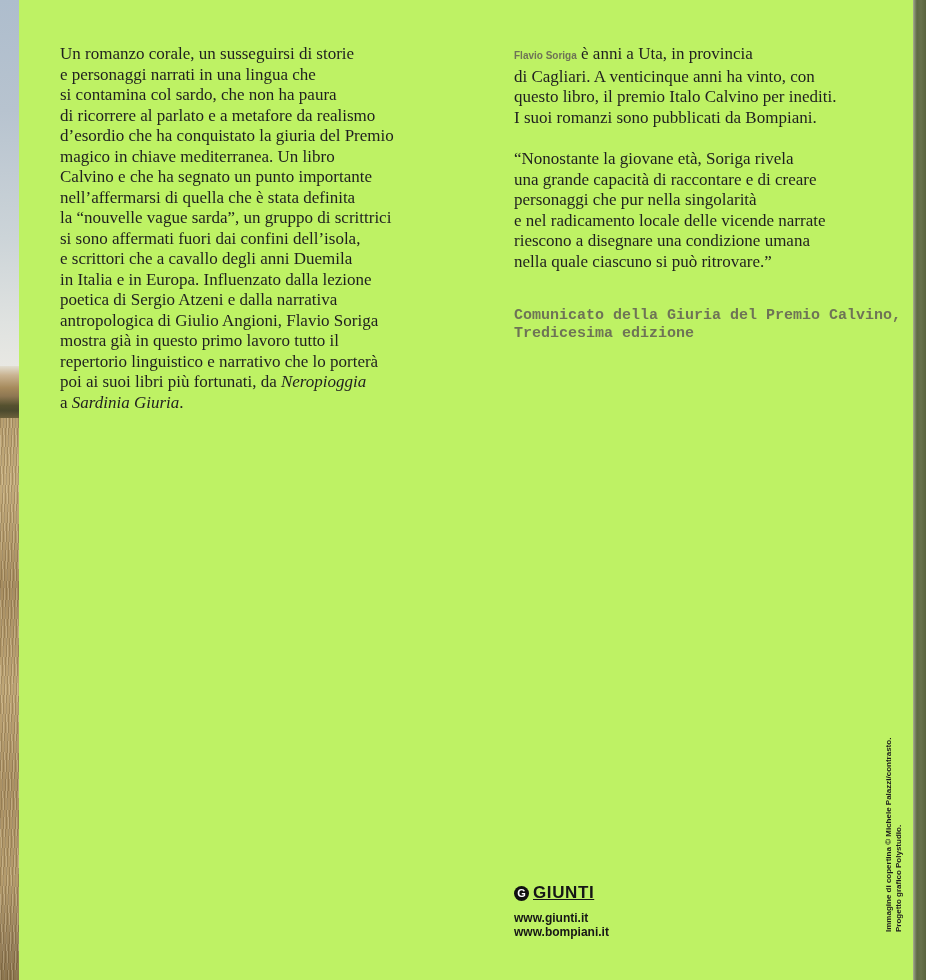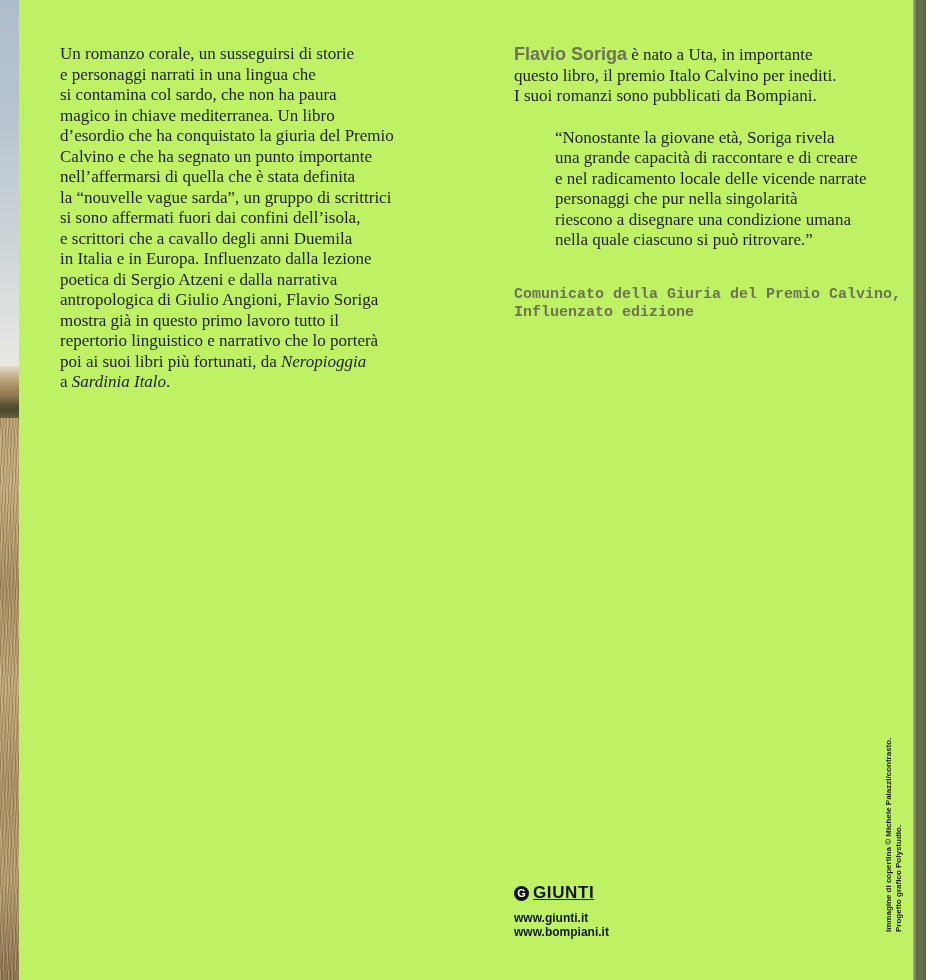--- a/index.html
+++ b/index.html
@@ -23,22 +23,22 @@
   .olive-strip { position:absolute; right:0; top:0; width:13px; height:980px;
     background:linear-gradient(90deg,#a9b08f 0,#7e876a 2px,#5f6a45 4px,#68724c 8px,#5a643e 13px); }
 
   
   .col { position:absolute; color:var(--ink); font-size:17px; line-height:20.5px; }
   .col .line { white-space:nowrap; }
   .col-left  { left:60px;  top:44px; }
   .col-right { left:514px; top:44px; }
   .i { font-style:italic; }
   .accent { font-family:"Liberation Sans", sans-serif; font-weight:bold;
-            color:var(--olive); font-size:18px; }
-  .quote-block { margin-top:21px;margin-left:41px; }
+            color:var(--olive); font-size:10px; }
+  .quote-block { margin-top:21px; }
   .attribution { margin-top:35px; font-family:Liberation Mono, monospace;
     font-weight:bold; color:var(--olive); font-size:15px; line-height:18px; }
   .attribution div { white-space:nowrap; }
 
   
   .footer { position:absolute; left:514px; top:883px; font-family:"Liberation Sans", sans-serif; color:#161616; }
   .logo-row { display:flex; align-items:center; gap:4px; }
   .g-icon { width:15px; height:15px; border-radius:50%; background:#101010; color:#ffffff;
     font-size:11px; font-weight:bold; line-height:15px; text-align:center;
     font-family:"Liberation Sans", sans-serif; }
@@ -60,53 +60,55 @@
     <div class="photo-hill"></div>
     <div class="photo-grass"></div>
   </div>
 
   <div class="olive-strip"></div>
 
   <div class="col col-left">
       <div class="line"><span>Un romanzo corale, un susseguirsi di storie</span></div>
       <div class="line"><span>e personaggi narrati in una lingua che</span></div>
       <div class="line"><span>si contamina col sardo, che non ha paura</span></div>
+      <div class="line"><span>di ricorrere al parlato e a metafore da realismo</span></div>
+      <div class="line"><span>d’esordio che ha conquistato la giuria del Premio</span></div>
       <div class="line"><span>magico in chiave mediterranea. Un libro</span></div>
-      <div class="line"><span>d’esordio che ha conquistato la giuria del Premio</span></div>
       <div class="line"><span>Calvino e che ha segnato un punto importante</span></div>
       <div class="line"><span>nell’affermarsi di quella che è stata definita</span></div>
       <div class="line"><span>la “nouvelle vague sarda”, un gruppo di scrittrici</span></div>
       <div class="line"><span>si sono affermati fuori dai confini dell’isola,</span></div>
       <div class="line"><span>e scrittori che a cavallo degli anni Duemila</span></div>
       <div class="line"><span>in Italia e in Europa. Influenzato dalla lezione</span></div>
       <div class="line"><span>poetica di Sergio Atzeni e dalla narrativa</span></div>
       <div class="line"><span>antropologica di Giulio Angioni, Flavio Soriga</span></div>
       <div class="line"><span>mostra già in questo primo lavoro tutto il</span></div>
       <div class="line"><span>repertorio linguistico e narrativo che lo porterà</span></div>
       <div class="line"><span>poi ai suoi libri più fortunati, da </span><span class="i">Neropioggia</span></div>
-      <div class="line"><span>a </span><span class="i">Sardinia Italo</span><span>.</span></div>
+      <div class="line"><span>a </span><span class="i">Sardinia Giuria</span><span>.</span></div>
     </div>
 
   <div class="col col-right">
     <div>
-        <div class="line"><span class="accent">Flavio Soriga</span><span> è nato a Uta, in importante</span></div>
+        <div class="line"><span class="accent">Flavio Soriga</span><span> è anni a Uta, in provincia</span></div>
+        <div class="line"><span>di Cagliari. A venticinque anni ha vinto, con</span></div>
         <div class="line"><span>questo libro, il premio Italo Calvino per inediti.</span></div>
         <div class="line"><span>I suoi romanzi sono pubblicati da Bompiani.</span></div>
       </div>
     <div class="quote-block">
         <div class="line"><span>“Nonostante la giovane età, Soriga rivela</span></div>
         <div class="line"><span>una grande capacità di raccontare e di creare</span></div>
+        <div class="line"><span>personaggi che pur nella singolarità</span></div>
         <div class="line"><span>e nel radicamento locale delle vicende narrate</span></div>
-        <div class="line"><span>personaggi che pur nella singolarità</span></div>
         <div class="line"><span>riescono a disegnare una condizione umana</span></div>
         <div class="line"><span>nella quale ciascuno si può ritrovare.”</span></div>
       </div>
     <div class="attribution">
       <div>Comunicato della Giuria del Premio Calvino,</div>
-      <div>Influenzato edizione</div>
+      <div>Tredicesima edizione</div>
     </div>
   </div>
 
   <div class="footer">
     <div class="logo-row">
       <span class="g-icon">G</span>
       <span class="wordmark">GIUNTI</span>
     </div>
     <div class="websites">
       <div>www.giunti.it</div>

